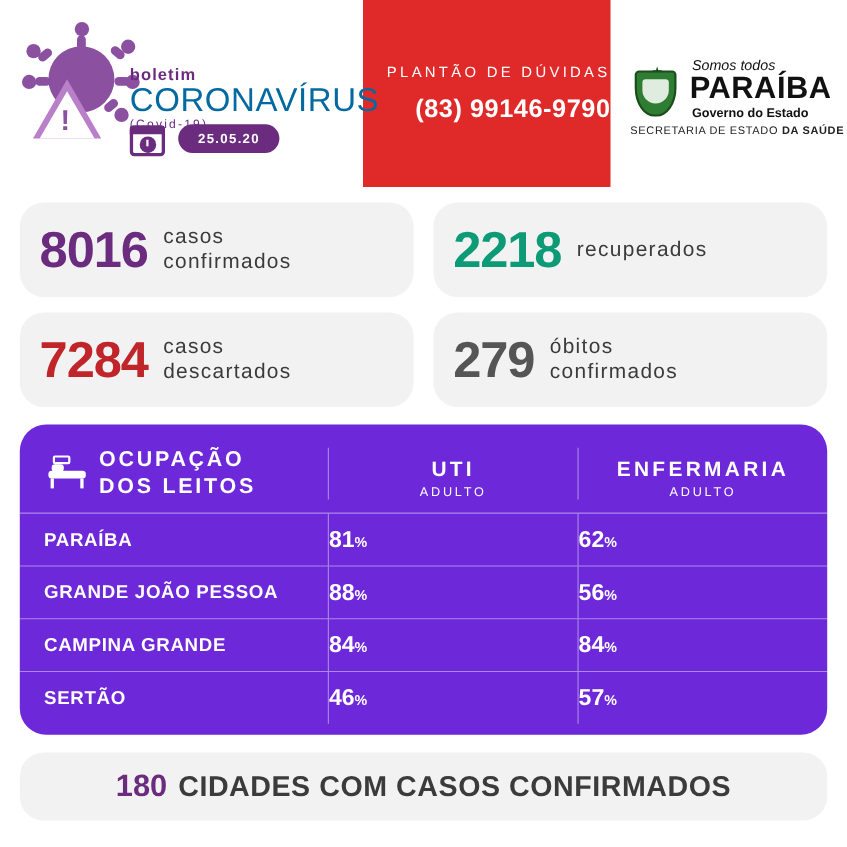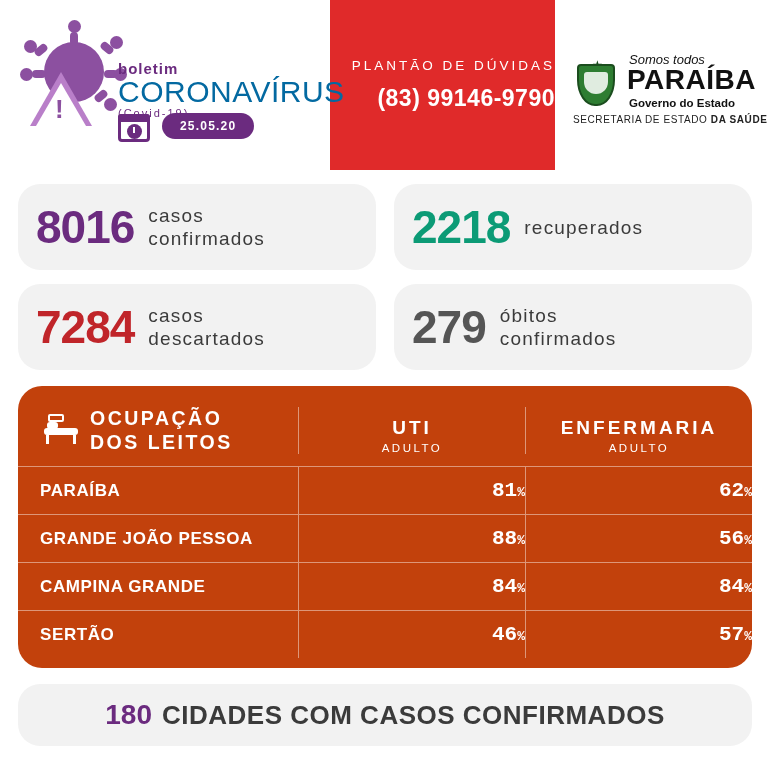--- a/index.html
+++ b/index.html
@@ -294,21 +294,21 @@
     color: #3b3b3b;
   }
   .num-purple { color: #6b2b7f; }
   .num-green  { color: #0c9b76; }
   .num-red    { color: #c0252a; }
   .num-gray   { color: #555555; }
 
   
   .leitos {
     margin: 16px 18px 0 18px;
-    background: #c2410c;
+    background: #6d28d9;
     border-radius: 24px;
     color: #ffffff;
     padding: 12px 0 10px 0;
     box-sizing: border-box;
   }
   .leitos-head {
     display: flex;
     align-items: center;
     padding: 8px 0 12px 0;
   }
@@ -387,27 +387,26 @@
   .lr-name {
     width: 280px;
     padding-left: 22px;
     box-sizing: border-box;
     font-size: 17px;
     font-weight: bold;
     letter-spacing: .6px;
   }
   .lr-val {
     flex: 1;
-    text-align: right;
+    text-align: left;
     font-size: 21px;
     font-weight: bold;
     border-left: 1px solid rgba(255,255,255,.45);
     height: 47px;
     line-height: 47px;
-    font-family: Liberation Mono, monospace;
   }
   .pct {
     font-size: 13px;
     font-weight: bold;
   }
 
   
   .footer {
     margin: 16px 18px 0 18px;
     background: #f2f2f2;

